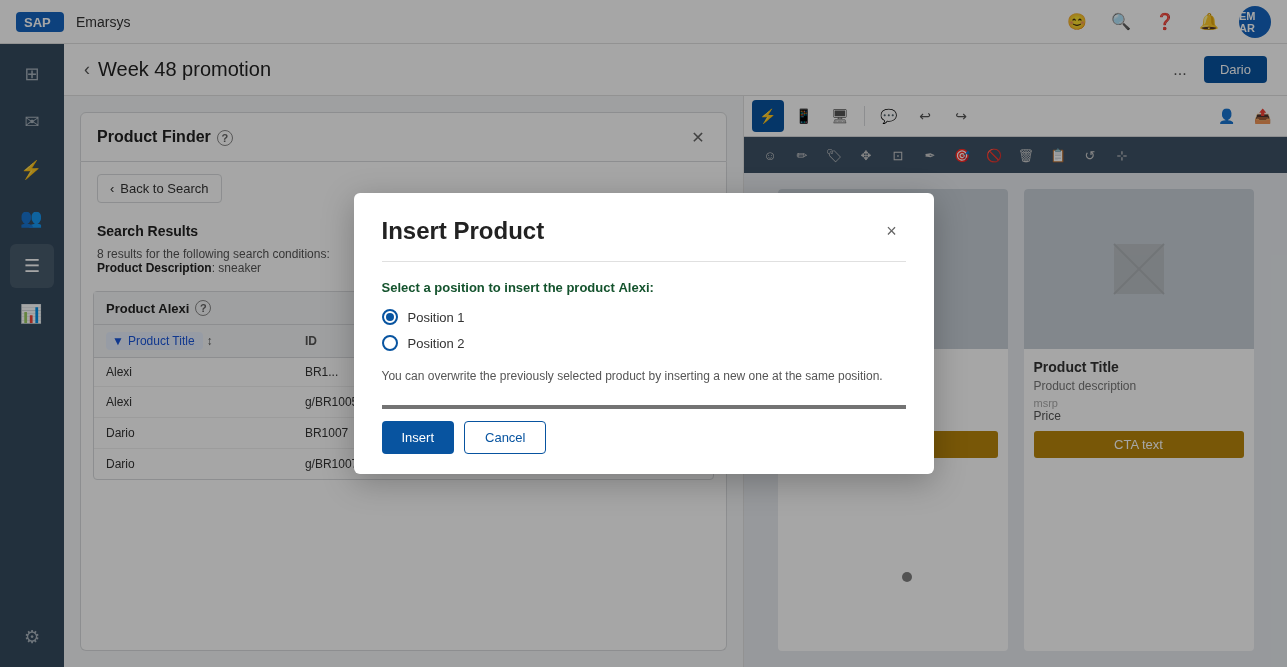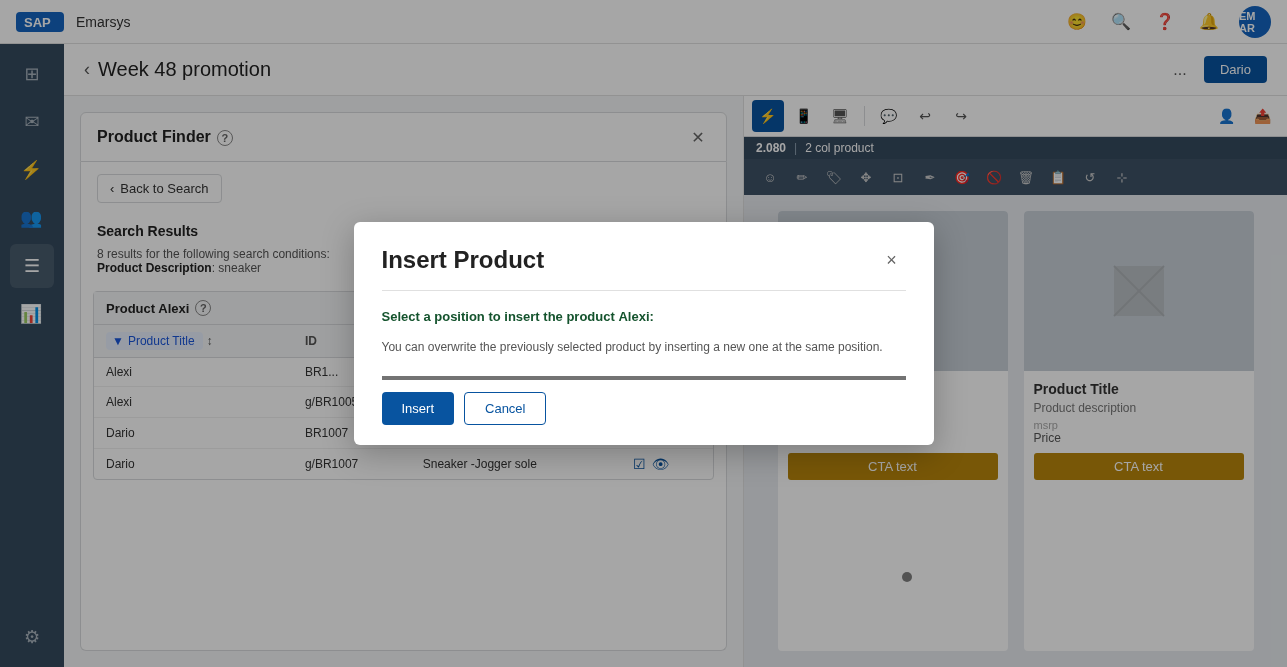--- a/index.html
+++ b/index.html
@@ -537,25 +537,20 @@
         <div class="preview-toolbar-sep"></div>
         <button class="preview-tool-btn">💬</button>
         <button class="preview-tool-btn">↩</button>
         <button class="preview-tool-btn">↪</button>
         <div class="preview-toolbar-right">
           <button class="preview-tool-btn">👤</button>
           <button class="preview-tool-btn">📤</button>
         </div>
       </div>
 
-      <div class="preview-info-bar">
-        <span class="count">2.080</span>
-        <span class="sep">|</span>
-        <span>2 col product</span>
-      </div>
 
       <div class="preview-tools-bar">
         <button class="preview-action-btn">☺</button>
         <button class="preview-action-btn">✏</button>
         <button class="preview-action-btn">🏷</button>
         <button class="preview-action-btn">✥</button>
         <button class="preview-action-btn">⊡</button>
         <button class="preview-action-btn">✒</button>
         <button class="preview-action-btn">🎯</button>
         <button class="preview-action-btn">🚫</button>
@@ -610,20 +605,30 @@
     <div class="modal-header">
       <span class="modal-title">Insert Product</span>
       <button class="modal-close">×</button>
     </div>
     <hr class="modal-divider">
     <div class="modal-body">
       <div class="modal-select-label">
         <span>Select a position to insert the product</span>
         <span> <strong>Alexi:</strong></span>
       </div>
+      <div class="radio-group">
+        <label class="radio-item">
+          <div class="radio-input checked"></div>
+          <span class="radio-label">Position 1</span>
+        </label>
+        <label class="radio-item">
+          <div class="radio-input"></div>
+          <span class="radio-label">Position 2</span>
+        </label>
+      </div>
       <p class="modal-note">You can overwrite the previously selected product by inserting a new one at the same position.</p>
     </div>
     <div class="modal-footer">
       <button class="btn-insert">Insert</button>
       <button class="btn-cancel">Cancel</button>
     </div>
   </div>
 </div>
 
 <div class="cursor-indicator"></div>

